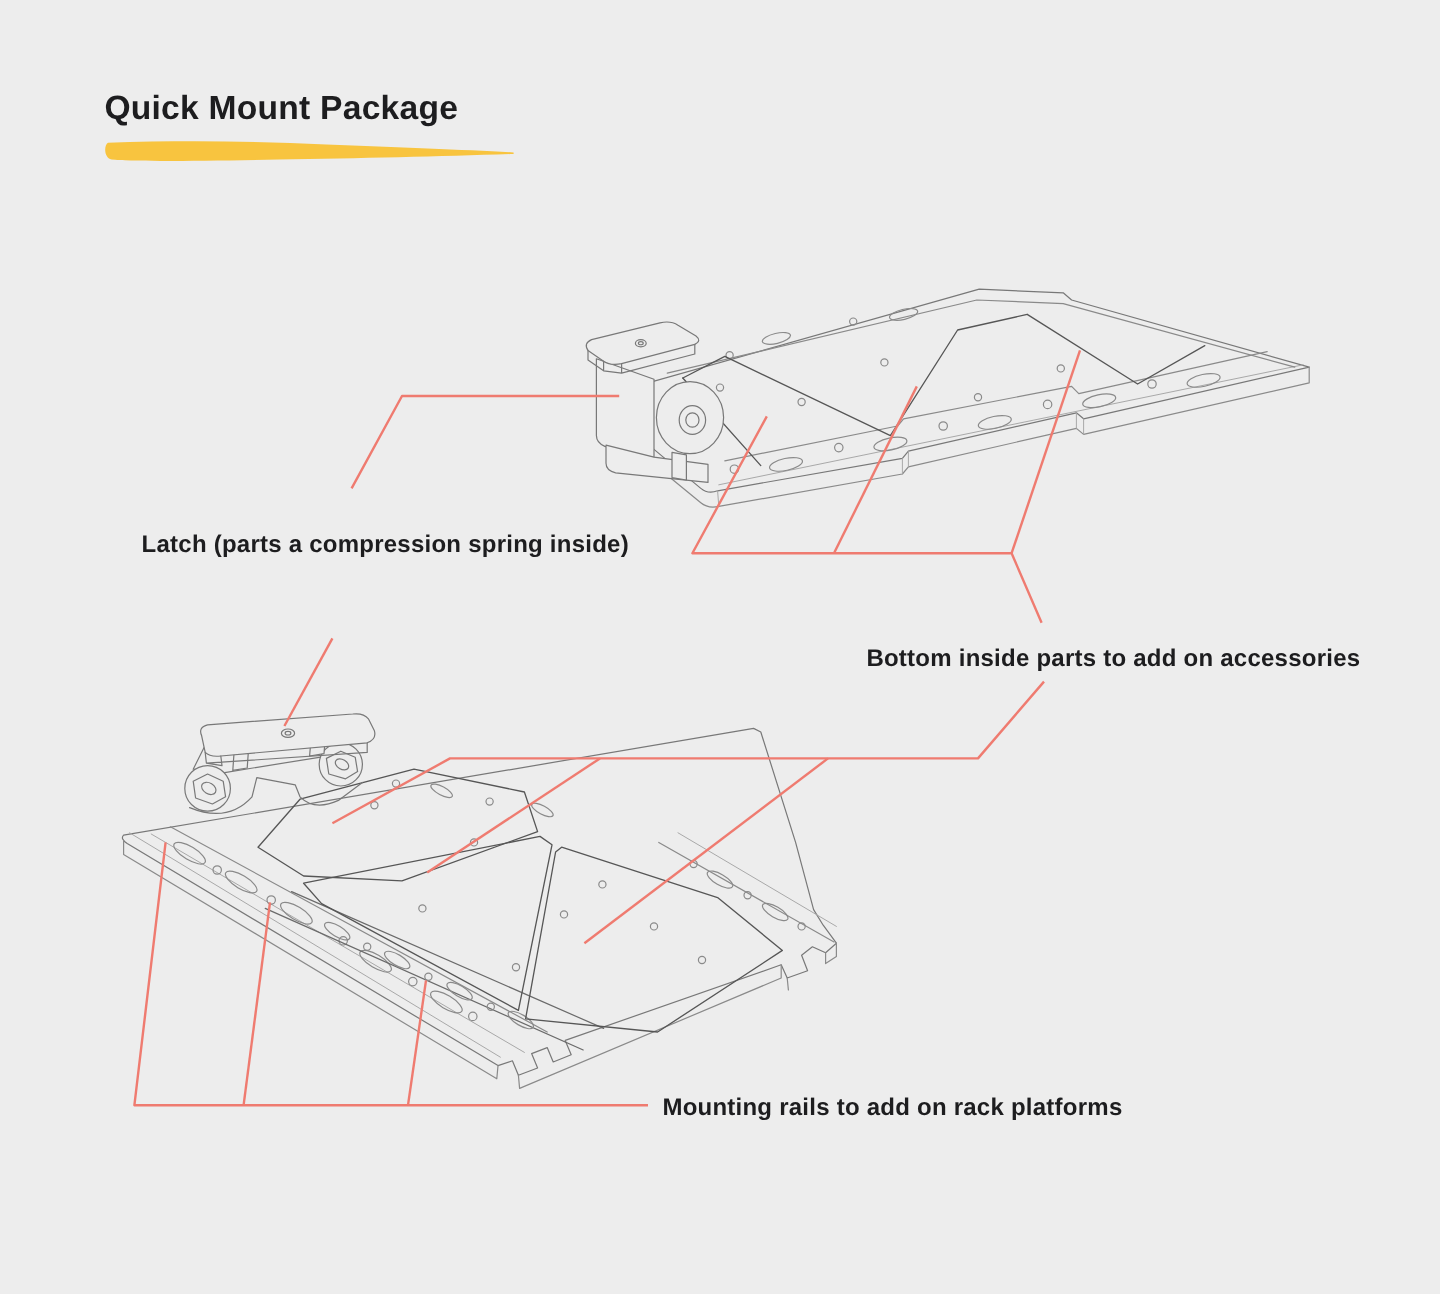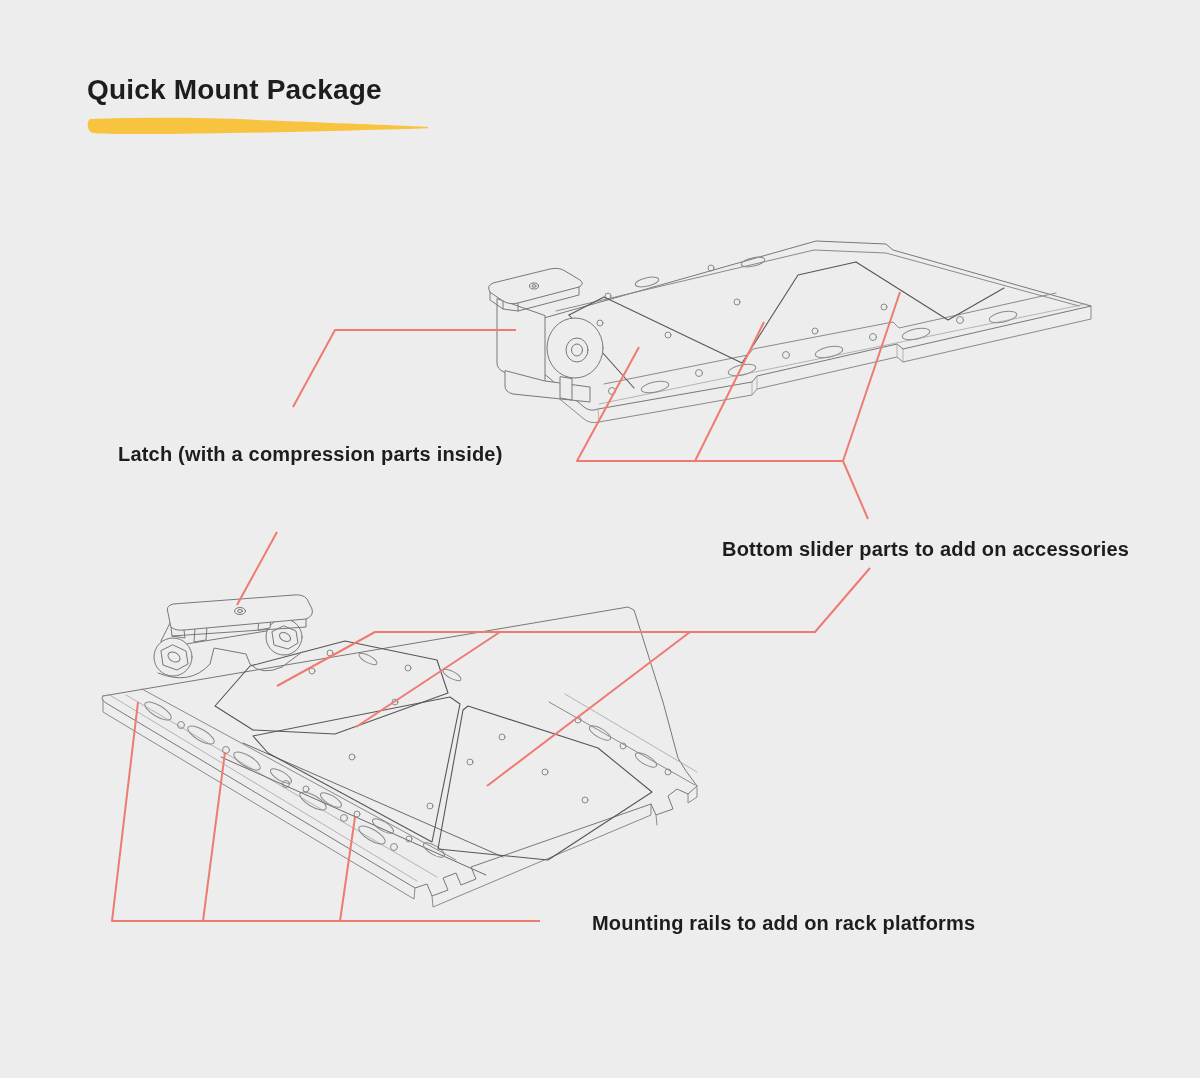--- a/index.html
+++ b/index.html
@@ -192,24 +192,24 @@
       <polyline points="277,686 375,632 815,632 870,568"></polyline>
       <line x1="356" y1="727" x2="500" y2="632"></line>
       <line x1="487" y1="786" x2="690" y2="632"></line>
       <polyline points="138,702 112,921 540,921"></polyline>
       <line x1="225" y1="752" x2="203" y2="921"></line>
       <line x1="355" y1="817" x2="340" y2="921"></line>
     </g>
   </svg>
 
   <div class="label" style="left:118px;top:441px;">
-    <span class="label-line">Latch (with a compression parts inside)</span>
+    <span class="label-line">Latch (parts a compression spring inside)</span>
   </div>
 
   <div class="label" style="left:722px;top:536px;">
-    <span class="label-line">Bottom slider parts to add on accessories</span>
+    <span class="label-line">Bottom inside parts to add on accessories</span>
   </div>
 
-  <div class="label" style="left:552px;top:910px;margin-left:40px;">
+  <div class="label" style="left:552px;top:910px;">
     <span class="label-line">Mounting rails to add on rack platforms</span>
   </div>
 
 </div>
 
 </body></html>

